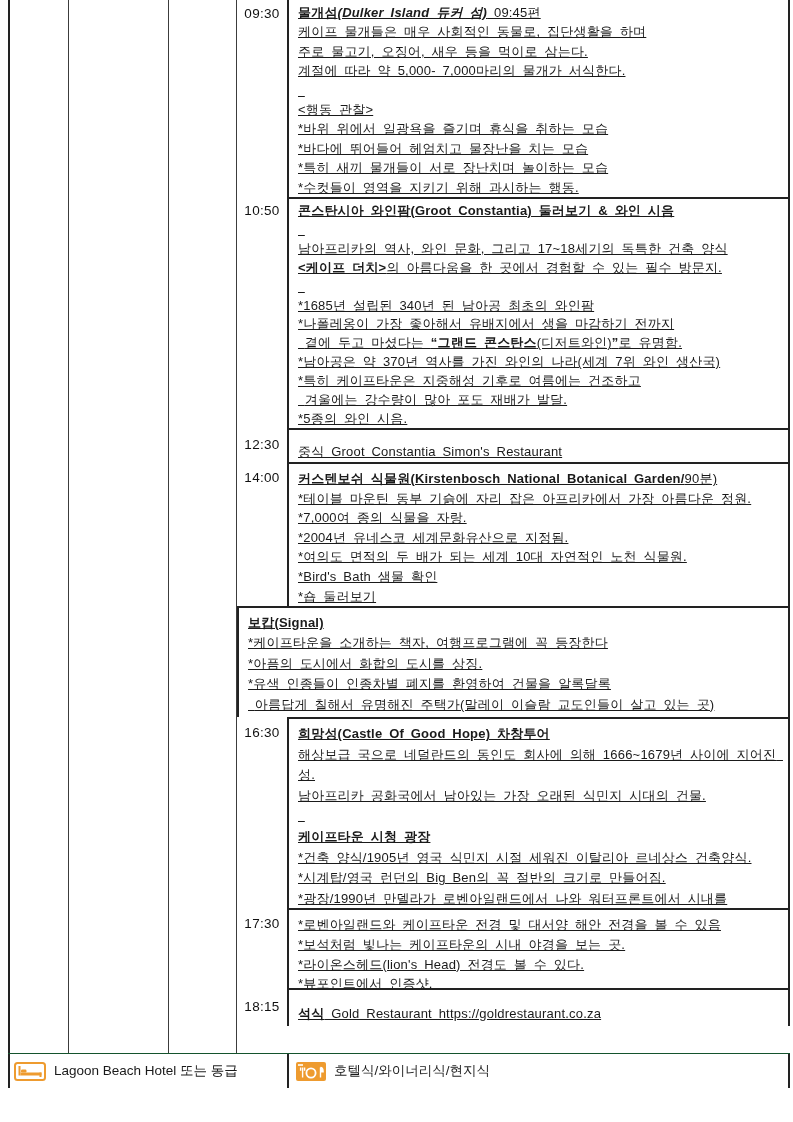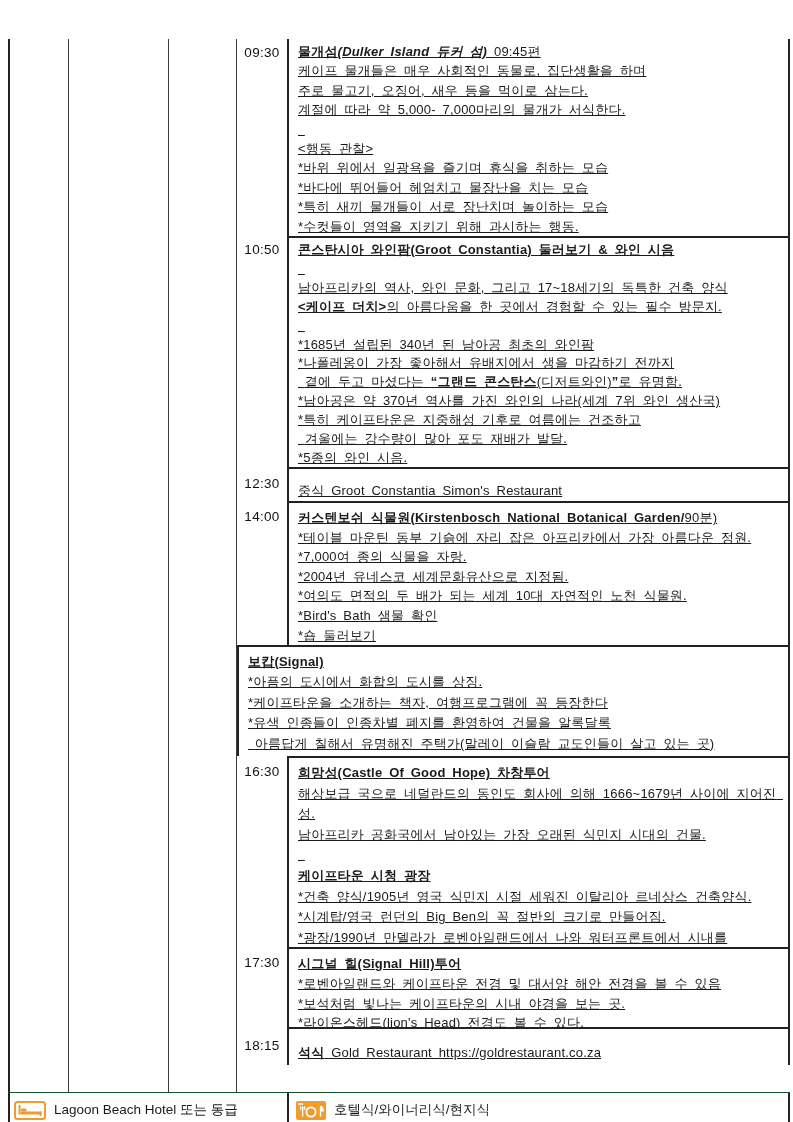--- a/index.html
+++ b/index.html
@@ -2,21 +2,21 @@
 <html><head>
 <meta charset="utf-8">
 <style>
   html,body{margin:0;padding:0;background:#ffffff;}
   body{
     width:793px;height:1122px;overflow:hidden;
     font-family:"Liberation Sans","DejaVu Sans",sans-serif;
     color:#1a1a1a;
   }
   .page{width:793px;height:1122px;box-sizing:border-box;padding-left:8px;padding-right:3px;}
-  .main{display:flex;height:1053px;margin-top:39px;}
+  .main{display:flex;height:1053px;}
   .col{box-sizing:border-box;}
   .col-day{width:61px;border-left:2px solid #222;border-right:1px solid #3c3c3c;}
   .col-loc{width:100px;border-right:1px solid #3c3c3c;}
   .col-veh{width:68px;border-right:1px solid #3c3c3c;}
   .blocks{flex:1;display:flex;flex-direction:column;}
   .block{display:flex;box-sizing:border-box;overflow:hidden;}
   .time{
     width:50px;box-sizing:border-box;text-align:center;
     font-size:13.5px;padding-top:6px;letter-spacing:.3px;color:#111;
   }
@@ -81,31 +81,31 @@
         <div class="time" style="padding-top:9px">12:30</div>
         <div class="desc center" style="line-height:18px"><div class="line">중식 Groot Constantia Simon's Restaurant</div></div>
       </div>
 
       <div class="block" style="height:144px">
         <div class="time" style="padding-top:8px">14:00</div>
         <div class="desc" style="line-height:19.6px;padding-top:5px"><div class="line"><span class="b">커스텐보쉬 식물원(Kirstenbosch National Botanical Garden/</span><span>90분)</span></div><div class="line">*테이블 마운틴 동부 기슭에 자리 잡은 아프리카에서 가장 아름다운 정원.</div><div class="line">*7,000여 종의 식물을 자랑.</div><div class="line">*2004년 유네스코 세계문화유산으로 지정됨.</div><div class="line">*여의도 면적의 두 배가 되는 세계 10대 자연적인 노천 식물원.</div><div class="line">*Bird's Bath 샘물 확인</div><div class="line">*숍 둘러보기</div></div>
       </div>
 
       <div class="block" style="height:111px">
-        <div class="desc" style="line-height:20.4px;padding-top:5px"><div class="line"><span class="b">보캅(Signal)</span></div><div class="line">*아픔의 도시에서 화합의 도시를 상징.</div><div class="line">*케이프타운을 소개하는 책자, 여행프로그램에 꼭 등장한다</div><div class="line">*유색 인종들이 인종차별 폐지를 환영하여 건물을 알록달록</div><div class="line"> 아름답게 칠해서 유명해진 주택가(말레이 이슬람 교도인들이 살고 있는 곳)</div></div>
+        <div class="desc" style="line-height:20.4px;padding-top:5px"><div class="line"><span class="b">보캅(Signal)</span></div><div class="line">*케이프타운을 소개하는 책자, 여행프로그램에 꼭 등장한다</div><div class="line">*아픔의 도시에서 화합의 도시를 상징.</div><div class="line">*유색 인종들이 인종차별 폐지를 환영하여 건물을 알록달록</div><div class="line"> 아름답게 칠해서 유명해진 주택가(말레이 이슬람 교도인들이 살고 있는 곳)</div></div>
       </div>
 
       <div class="block" style="height:191px">
         <div class="time" style="padding-top:8px">16:30</div>
         <div class="desc" style="line-height:20.6px;padding-top:5px"><div class="line"><span class="b">희망성(Castle Of Good Hope) 차창투어</span></div><div class="line">해상보급 국으로 네덜란드의 동인도 회사에 의해 1666~1679년 사이에 지어진 성.</div><div class="line">남아프리카 공화국에서 남아있는 가장 오래된 식민지 시대의 건물.</div><div class="line">&nbsp;</div><div class="line"><span class="b">케이프타운 시청 광장</span></div><div class="line">*건축 양식/1905년 영국 식민지 시절 세워진 이탈리아 르네상스 건축양식.</div><div class="line">*시계탑/영국 런던의 Big Ben의 꼭 절반의 크기로 만들어짐.</div><div class="line">*광장/1990년 만델라가 로벤아일랜드에서 나와 워터프론트에서 시내를</div></div>
       </div>
 
       <div class="block" style="height:80px">
         <div class="time" style="padding-top:8px">17:30</div>
-        <div class="desc" style="line-height:19.8px;padding-top:5px"><div class="line"><span class="b">시그널 힐(Signal Hill)투어</span></div><div class="line">*로벤아일랜드와 케이프타운 전경 및 대서양 해안 전경을 볼 수 있음</div><div class="line">*보석처럼 빛나는 케이프타운의 시내 야경을 보는 곳.</div><div class="line">*라이온스헤드(lion's Head) 전경도 볼 수 있다.</div><div class="line">*뷰포인트에서 인증샷.</div></div>
+        <div class="desc" style="line-height:19.8px;padding-top:5px"><div class="line">*로벤아일랜드와 케이프타운 전경 및 대서양 해안 전경을 볼 수 있음</div><div class="line">*보석처럼 빛나는 케이프타운의 시내 야경을 보는 곳.</div><div class="line">*라이온스헤드(lion's Head) 전경도 볼 수 있다.</div><div class="line">*뷰포인트에서 인증샷.</div></div>
       </div>
 
       <div class="block" style="height:38px">
         <div class="time" style="padding-top:11px">18:15</div>
         <div class="desc center" style="line-height:18px"><div class="line"><span class="b">석식</span><span> Gold Restaurant https://goldrestaurant.co.za</span></div></div>
       </div>
 
     </div>
   </div>
 

